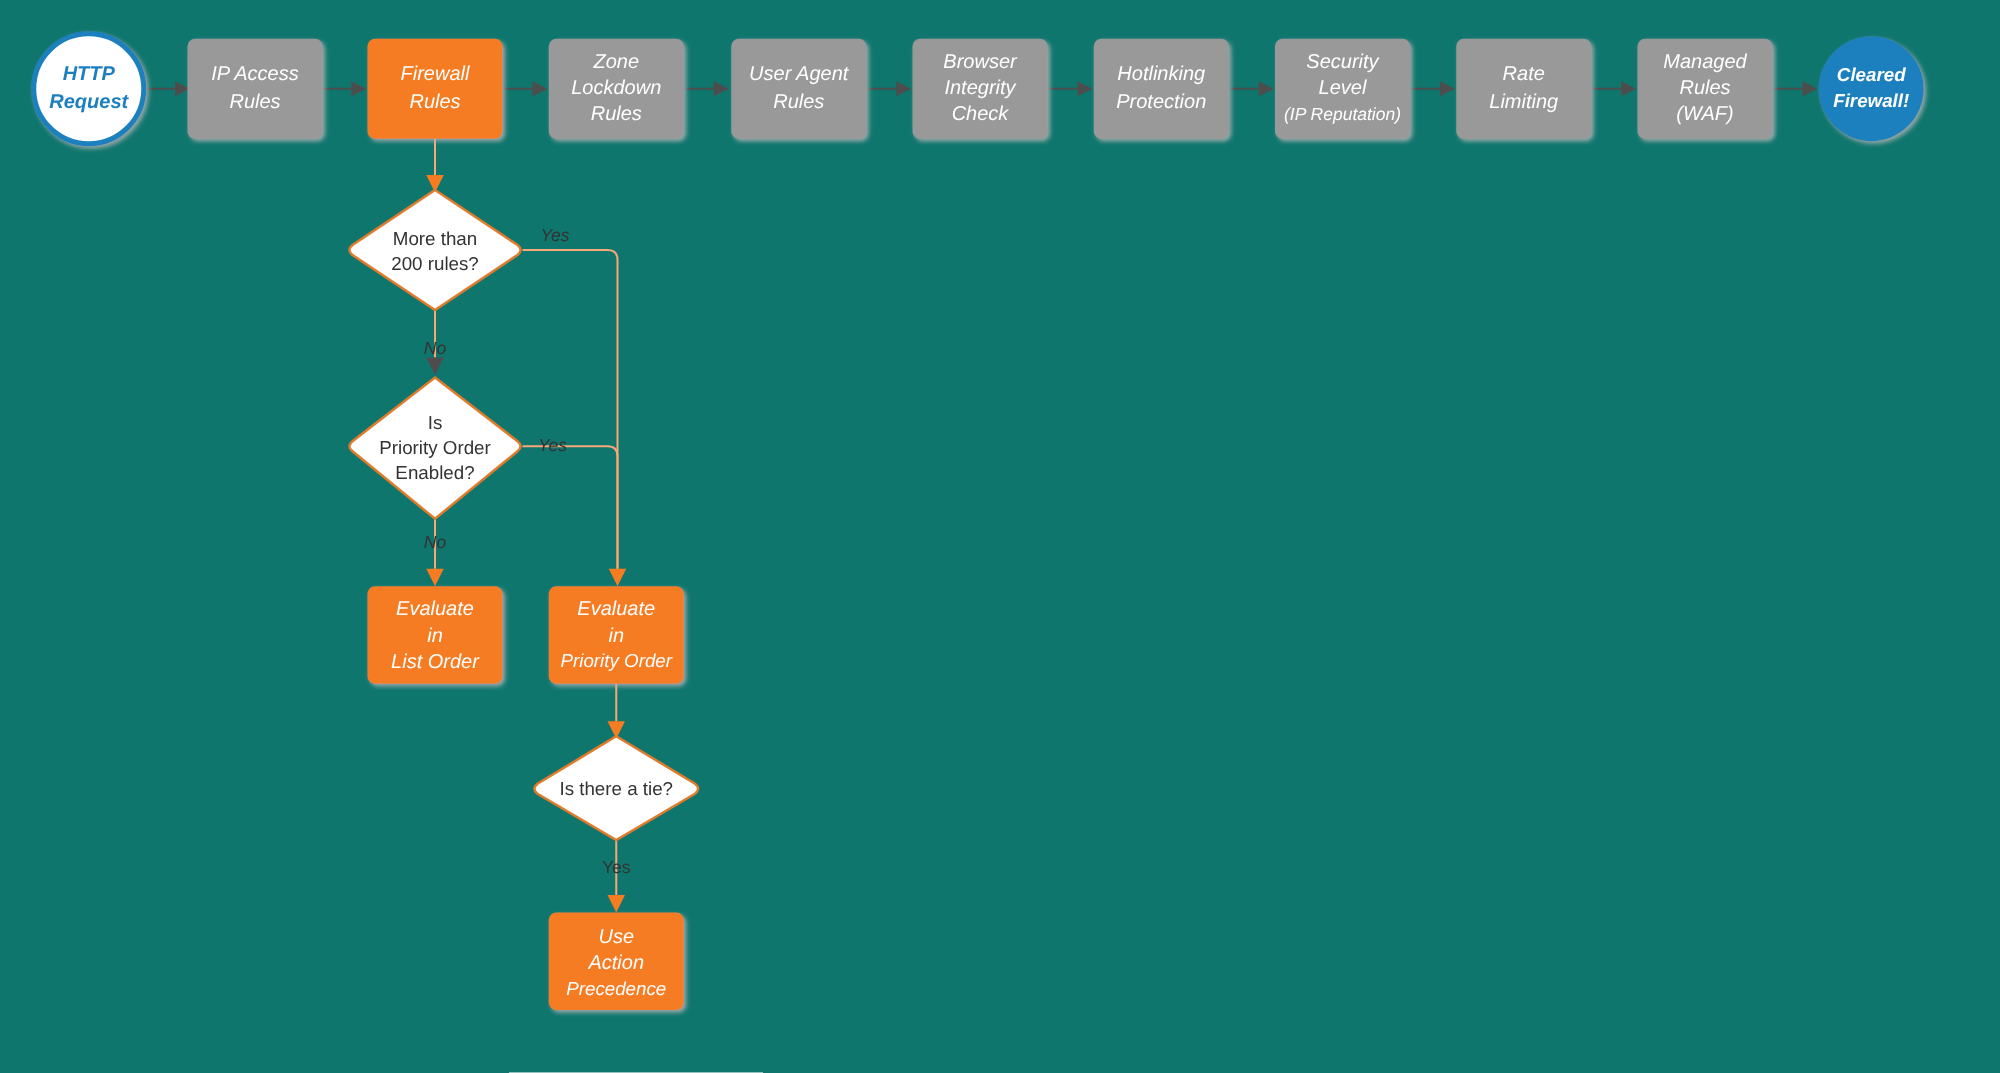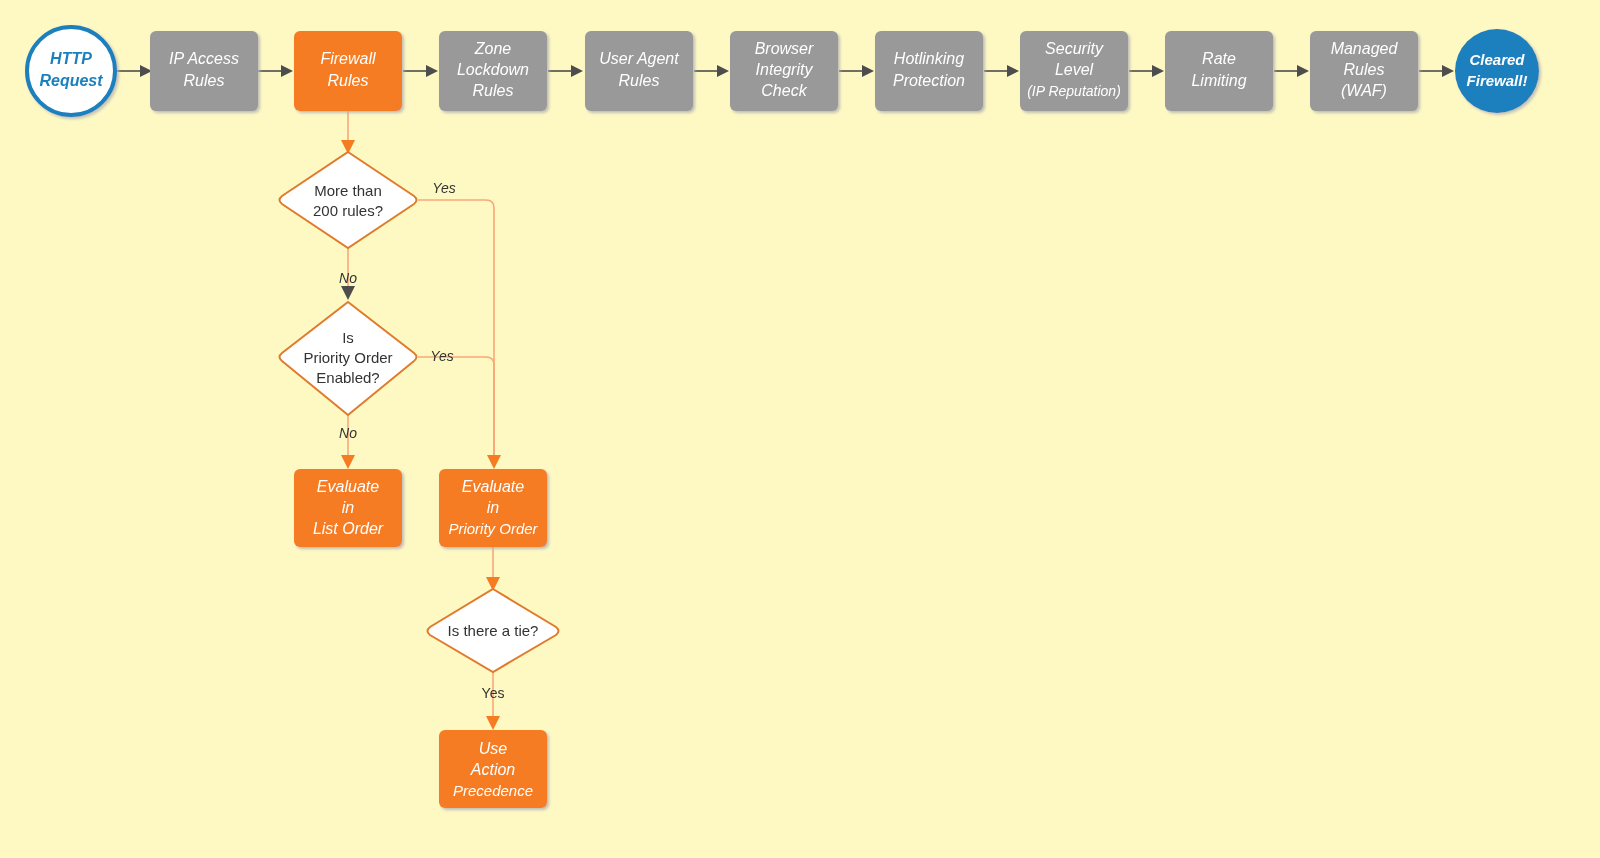--- a/index.html
+++ b/index.html
@@ -9,21 +9,21 @@
     background: #ffffff;
   }
   body {
     font-family: "Liberation Sans", sans-serif;
     -webkit-font-smoothing: antialiased;
   }
   #canvas {
     position: relative;
     width: 1600px;
     height: 858px;
-    background: #fef9c3;
+    background: #0f766e;
     overflow: hidden;
   }
   #flow-svg {
     position: absolute;
     left: 0;
     top: 0;
     width: 1600px;
     height: 858px;
   }
   .node-label {

